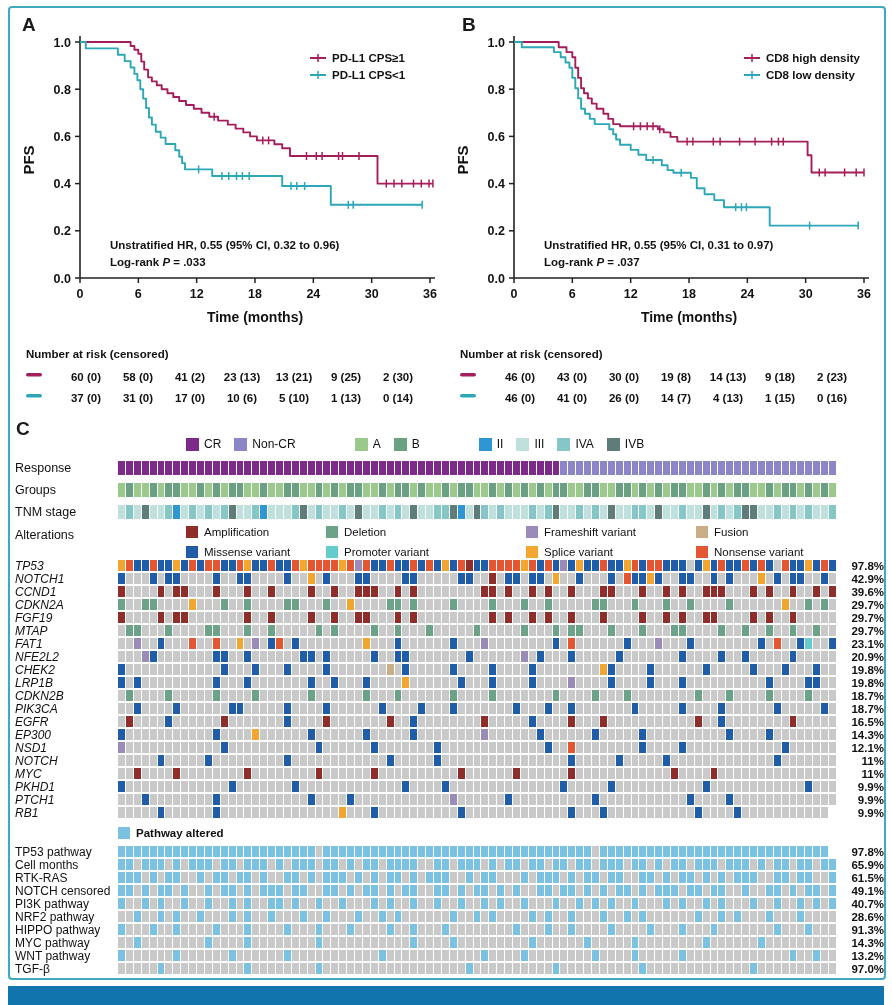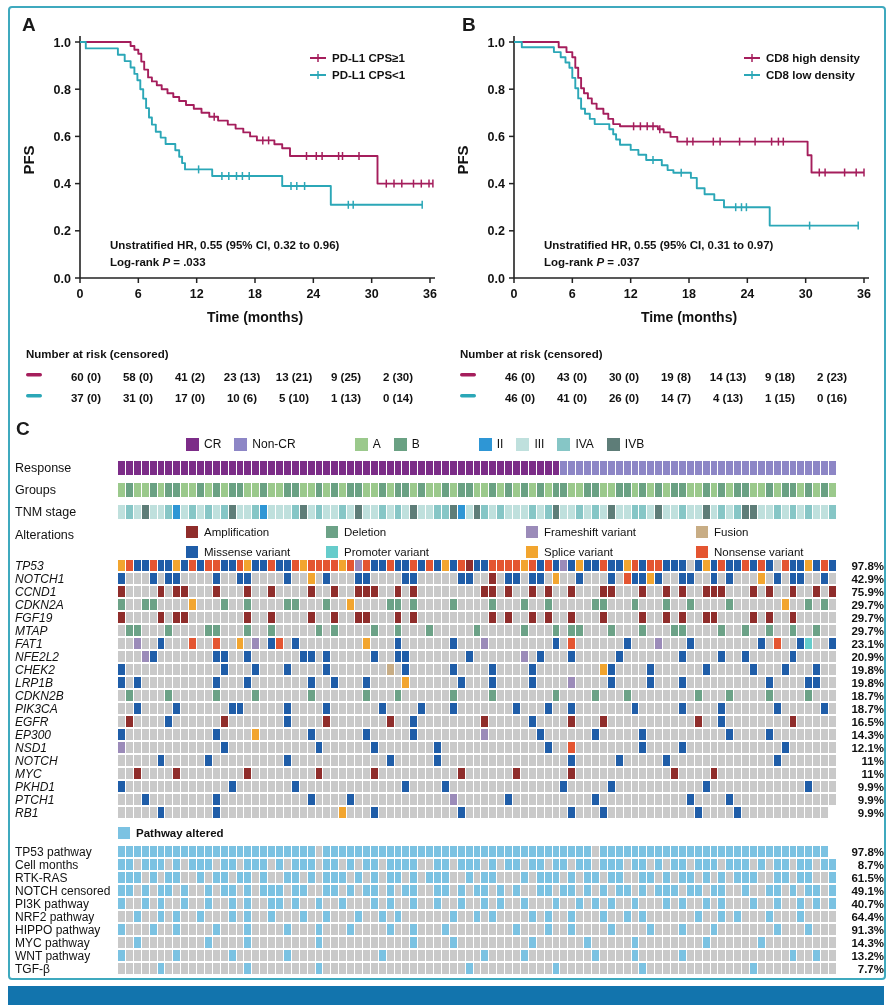--- a/index.html
+++ b/index.html
@@ -843,21 +843,21 @@
         <div class="cell" style="background: rgb(143, 45, 43);"></div>
         <div class="cell" style="background: rgb(201, 201, 201);"></div>
         <div class="cell" style="background: rgb(201, 201, 201);"></div>
         <div class="cell" style="background: rgb(143, 45, 43);"></div>
         <div class="cell" style="background: rgb(201, 201, 201);"></div>
         <div class="cell" style="background: rgb(201, 201, 201);"></div>
         <div class="cell" style="background: rgb(143, 45, 43);"></div>
         <div class="cell" style="background: rgb(201, 201, 201);"></div>
         <div class="cell" style="background: rgb(143, 45, 43);"></div>
       </div>
-      <div class="pct" style="top: 586px;">75.9%</div>
+      <div class="pct" style="top: 586px;">39.6%</div>
       <div class="glabel" style="top: 599px;">CDKN2A</div>
       <div class="mrow" style="top: 599px; height: 11px;">
         <div class="cell" style="background: rgb(108, 162, 135);"></div>
         <div class="cell" style="background: rgb(201, 201, 201);"></div>
         <div class="cell" style="background: rgb(201, 201, 201);"></div>
         <div class="cell" style="background: rgb(108, 162, 135);"></div>
         <div class="cell" style="background: rgb(108, 162, 135);"></div>
         <div class="cell" style="background: rgb(201, 201, 201);"></div>
         <div class="cell" style="background: rgb(201, 201, 201);"></div>
         <div class="cell" style="background: rgb(201, 201, 201);"></div>
@@ -2650,21 +2650,21 @@
         <div class="cell" style="background: rgb(201, 201, 201);"></div>
         <div class="cell" style="background: rgb(123, 194, 226);"></div>
         <div class="cell" style="background: rgb(123, 194, 226);"></div>
         <div class="cell" style="background: rgb(201, 201, 201);"></div>
         <div class="cell" style="background: rgb(123, 194, 226);"></div>
         <div class="cell" style="background: rgb(123, 194, 226);"></div>
         <div class="cell" style="background: rgb(201, 201, 201);"></div>
         <div class="cell" style="background: rgb(123, 194, 226);"></div>
         <div class="cell" style="background: rgb(123, 194, 226);"></div>
       </div>
-      <div class="pct" style="top: 859px;">8.7%</div>
+      <div class="pct" style="top: 859px;">65.9%</div>
       <div class="rowlabel" style="top: 872px; font-size: 12px; line-height: 12px;">RTK-RAS</div>
       <div class="mrow" style="top: 872px; height: 11px;">
         <div class="cell" style="background: rgb(123, 194, 226);"></div>
         <div class="cell" style="background: rgb(123, 194, 226);"></div>
         <div class="cell" style="background: rgb(123, 194, 226);"></div>
         <div class="cell" style="background: rgb(201, 201, 201);"></div>
         <div class="cell" style="background: rgb(123, 194, 226);"></div>
         <div class="cell" style="background: rgb(201, 201, 201);"></div>
         <div class="cell" style="background: rgb(123, 194, 226);"></div>
         <div class="cell" style="background: rgb(123, 194, 226);"></div>
@@ -3030,21 +3030,21 @@
         <div class="cell" style="background: rgb(123, 194, 226);"></div>
         <div class="cell" style="background: rgb(201, 201, 201);"></div>
         <div class="cell" style="background: rgb(201, 201, 201);"></div>
         <div class="cell" style="background: rgb(201, 201, 201);"></div>
         <div class="cell" style="background: rgb(123, 194, 226);"></div>
         <div class="cell" style="background: rgb(201, 201, 201);"></div>
         <div class="cell" style="background: rgb(201, 201, 201);"></div>
         <div class="cell" style="background: rgb(201, 201, 201);"></div>
         <div class="cell" style="background: rgb(201, 201, 201);"></div>
       </div>
-      <div class="pct" style="top: 911px;">64.4%</div>
+      <div class="pct" style="top: 911px;">28.6%</div>
       <div class="rowlabel" style="top: 924px; font-size: 12px; line-height: 12px;">HIPPO pathway</div>
       <div class="mrow" style="top: 924px; height: 11px;">
         <div class="cell" style="background: rgb(123, 194, 226);"></div>
         <div class="cell" style="background: rgb(201, 201, 201);"></div>
         <div class="cell" style="background: rgb(201, 201, 201);"></div>
         <div class="cell" style="background: rgb(201, 201, 201);"></div>
         <div class="cell" style="background: rgb(123, 194, 226);"></div>
         <div class="cell" style="background: rgb(201, 201, 201);"></div>
         <div class="cell" style="background: rgb(201, 201, 201);"></div>
         <div class="cell" style="background: rgb(123, 194, 226);"></div>
@@ -3410,17 +3410,17 @@
         <div class="cell" style="background: rgb(201, 201, 201);"></div>
         <div class="cell" style="background: rgb(201, 201, 201);"></div>
         <div class="cell" style="background: rgb(201, 201, 201);"></div>
         <div class="cell" style="background: rgb(201, 201, 201);"></div>
         <div class="cell" style="background: rgb(201, 201, 201);"></div>
         <div class="cell" style="background: rgb(201, 201, 201);"></div>
         <div class="cell" style="background: rgb(201, 201, 201);"></div>
         <div class="cell" style="background: rgb(201, 201, 201);"></div>
         <div class="cell" style="background: rgb(201, 201, 201);"></div>
       </div>
-      <div class="pct" style="top: 963px;">7.7%</div>
+      <div class="pct" style="top: 963px;">97.0%</div>
     </div>
 
   <div id="bottomBar"></div>
 </div>
 
 </body></html>

